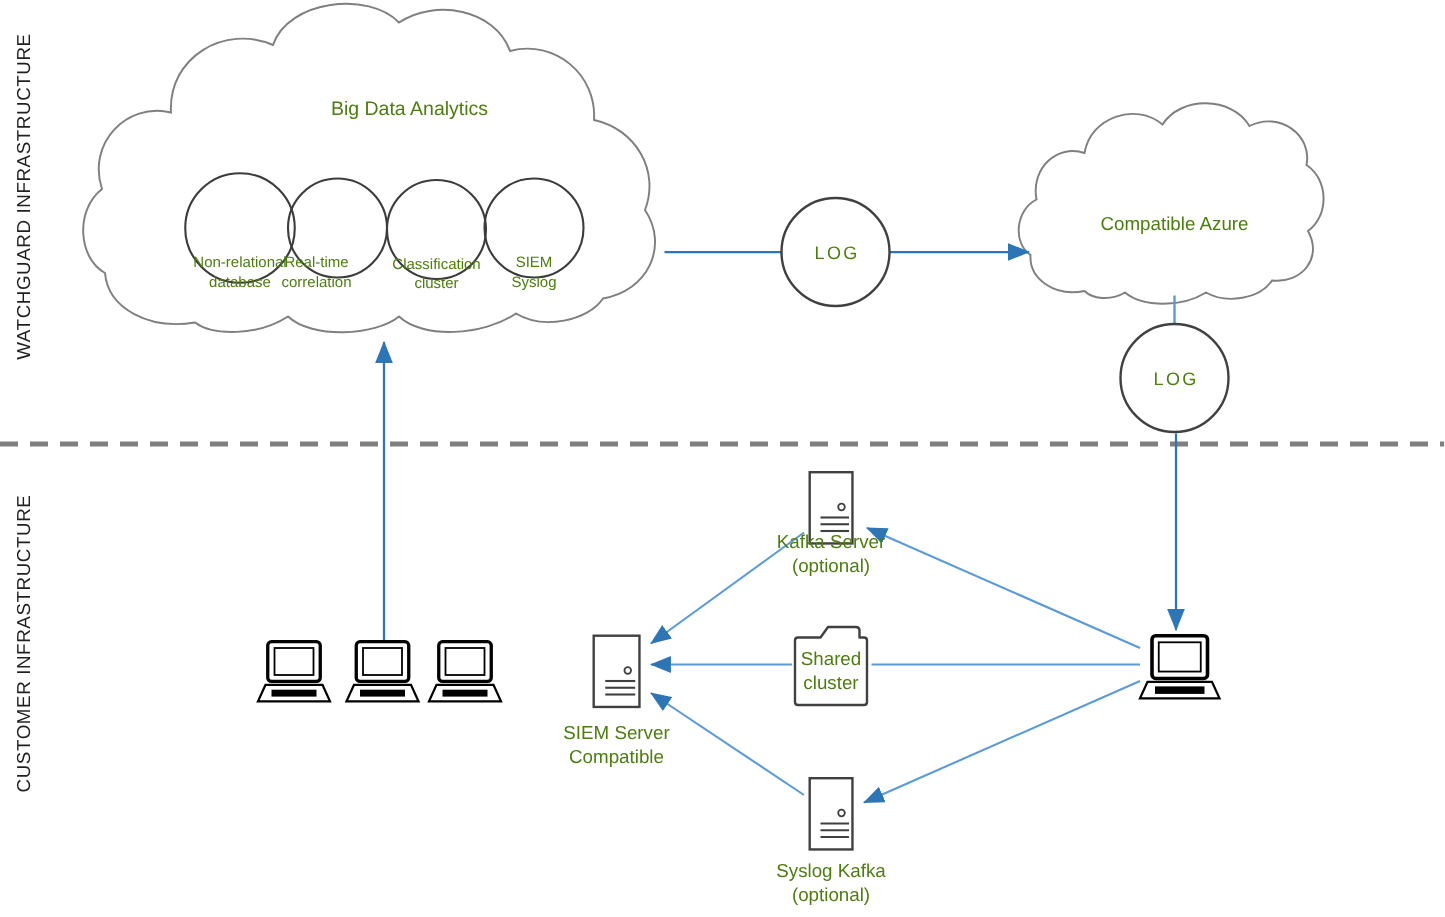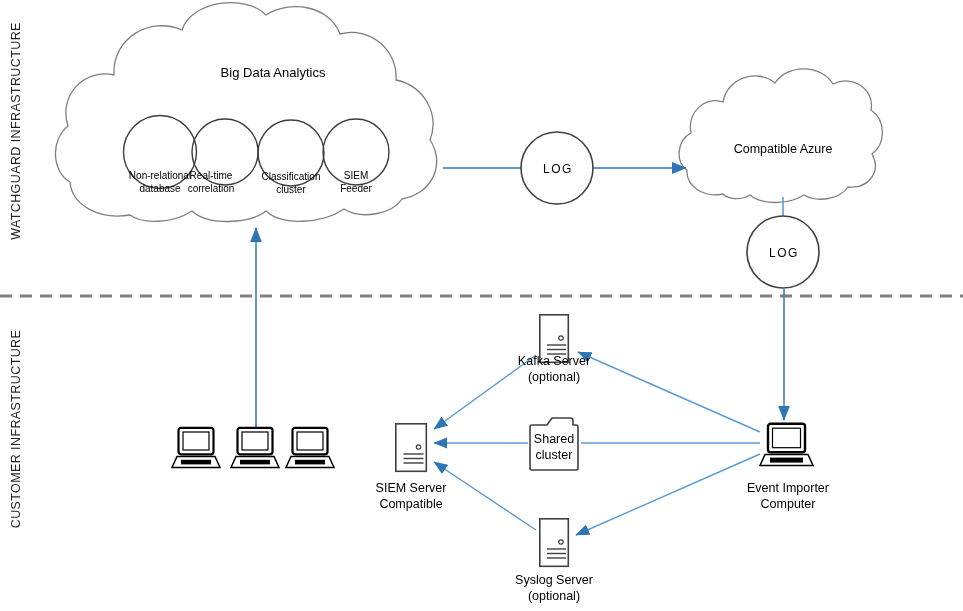--- a/index.html
+++ b/index.html
@@ -11,21 +11,21 @@
     color:#1a1a1a;
     overflow:hidden;
   }
   .diagram-svg{position:absolute;left:0;top:0;}
   .lbl{
     position:absolute;
     transform:translate(-50%,-50%);
     text-align:center;
     white-space:pre-line;
     line-height:1.25;
-    color:#000000;
+    color:#4d7c0f;
     pointer-events:none;
   }
   .lbl-sm{font-size:10px;line-height:1.3;margin-top:30px;}
   .lbl-md{font-size:12.5px;}
   .lbl-lg{font-size:13px;}
   .lbl-log{font-size:12px;letter-spacing:1.5px;}
   .lbl-vert{
     transform:translate(-50%,-50%) rotate(-90deg);
     white-space:nowrap;
     font-size:12.5px;
@@ -162,30 +162,28 @@
   <div class="lbl lbl-vert" style="left:17px;top:429px;">CUSTOMER INFRASTRUCTURE</div>
 
   <div class="lbl lbl-lg" style="left:273px;top:73px;">Big Data Analytics</div>
   <div class="lbl lbl-sm" style="left:160px;top:152px;">Non-relational
 database</div>
   <div class="lbl lbl-sm" style="left:211px;top:152px;">Real-time
 correlation</div>
   <div class="lbl lbl-sm" style="left:291px;top:153px;">Classification
 cluster</div>
   <div class="lbl lbl-sm" style="left:356px;top:152px;">SIEM
-Feeder</div>
+Syslog</div>
 
   <div class="lbl lbl-log" style="left:558px;top:169px;">LOG</div>
   <div class="lbl lbl-md" style="left:783px;top:150px;">Compatible Azure</div>
   <div class="lbl lbl-log" style="left:784px;top:253px;">LOG</div>
 
   <div class="lbl lbl-md" style="left:411px;top:497px;text-align:center;">SIEM Server
 Compatible</div>
   <div class="lbl lbl-md" style="left:554px;top:370px;">Kafka Server
 (optional)</div>
   <div class="lbl lbl-md" style="left:554px;top:448px;">Shared
 cluster</div>
-  <div class="lbl lbl-md" style="left:554px;top:589px;">Syslog Server
+  <div class="lbl lbl-md" style="left:554px;top:589px;">Syslog Kafka
 (optional)</div>
-  <div class="lbl lbl-md" style="left:788px;top:497px;">Event Importer
-Computer</div>
 
 </div>
 
 </body></html>

